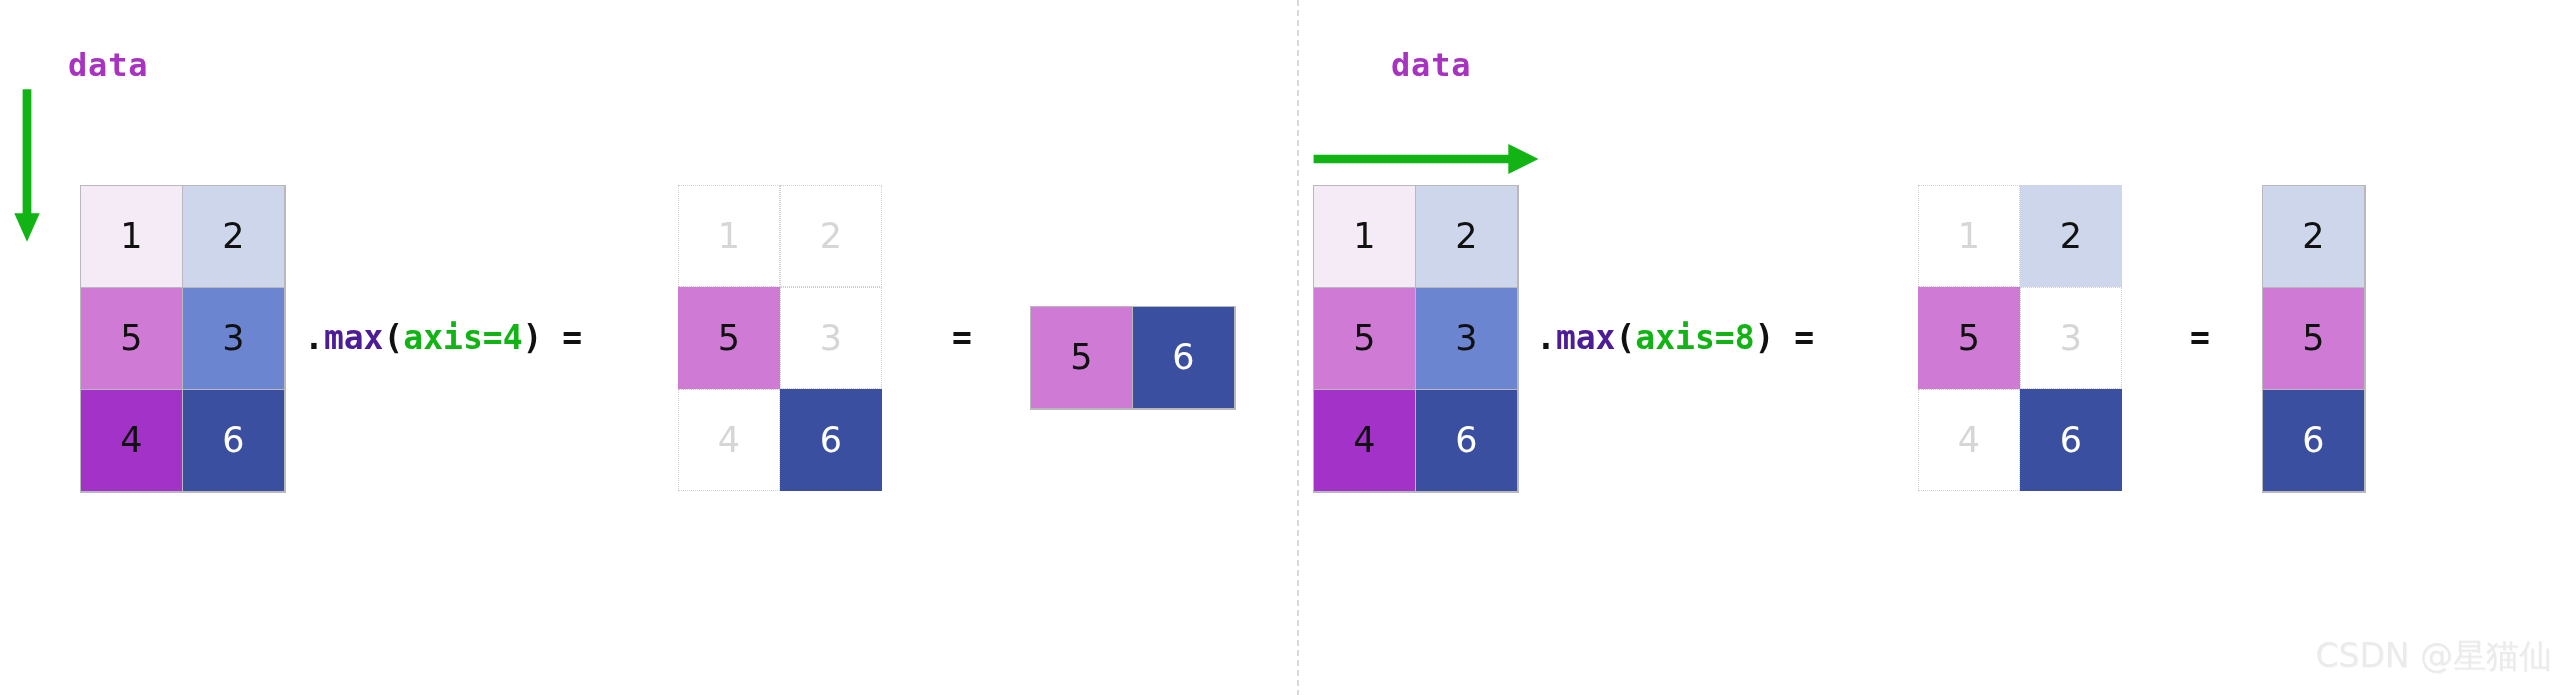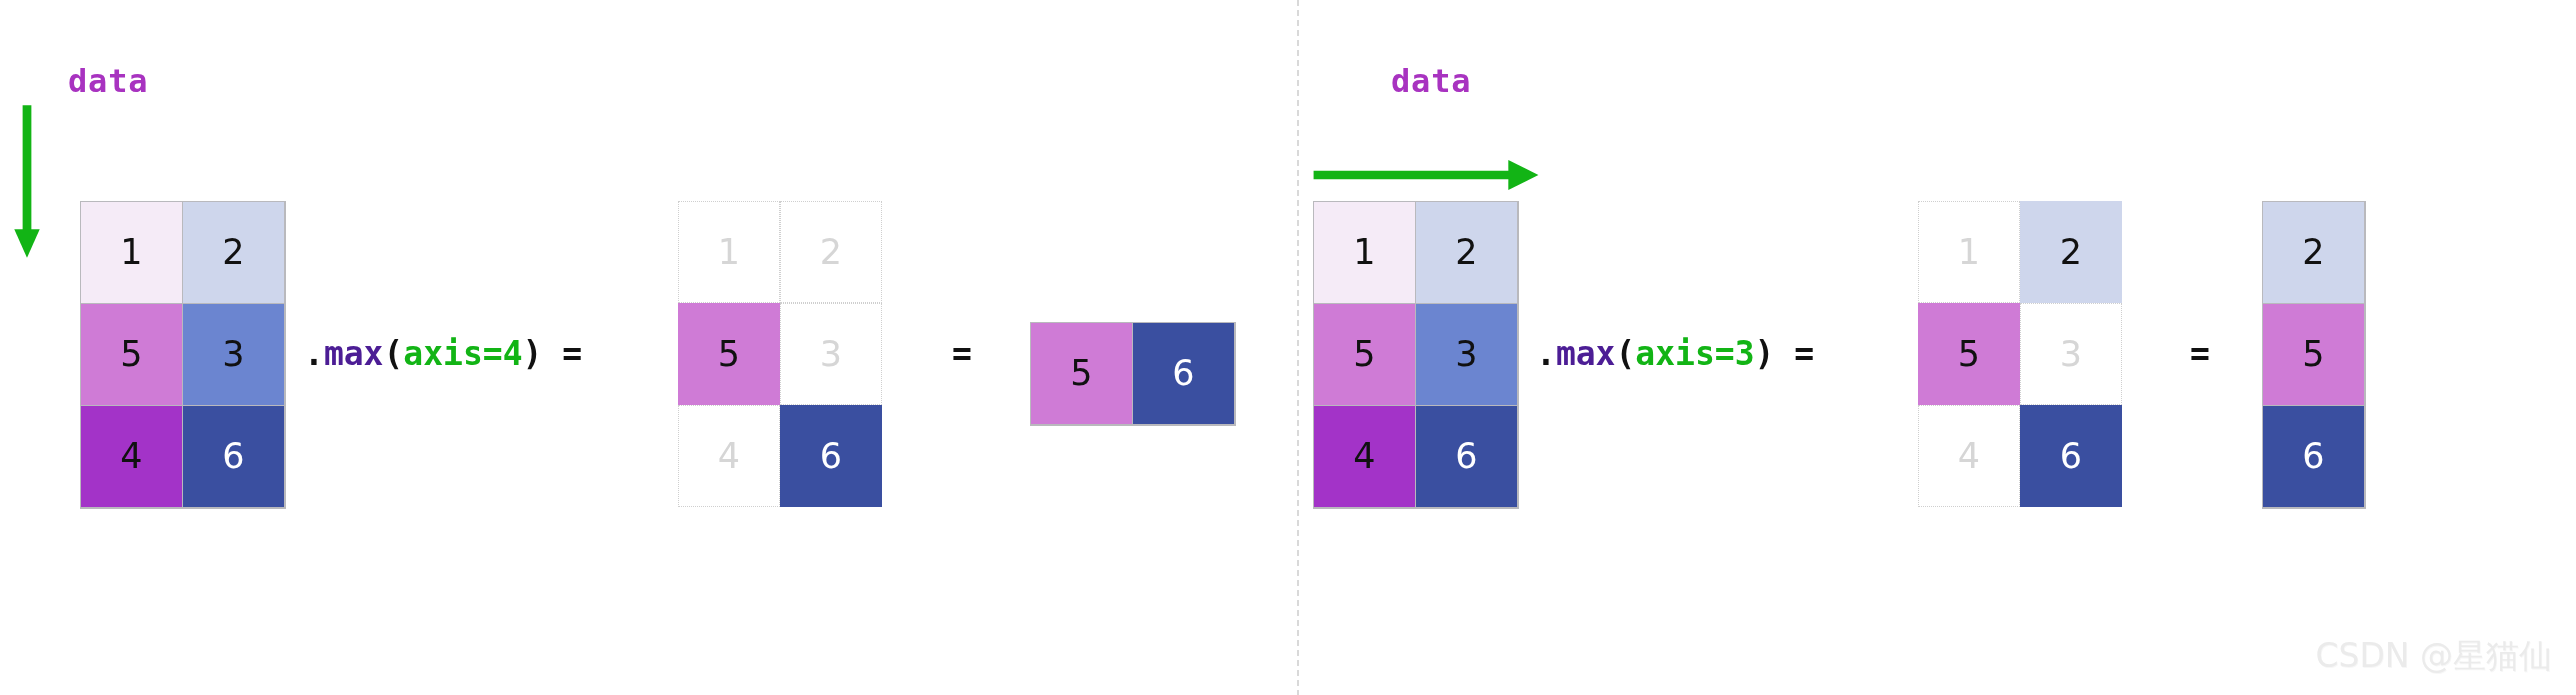--- a/index.html
+++ b/index.html
@@ -28,21 +28,21 @@
     top: 0;
     left: 1297px;
     width: 0;
     height: 696px;
     border-left: 2.4px dashed #d9d9d9;
   }
 
   
   .panel {
     position: absolute;
-    top: 16px;
+    top: 0;
     height: 635px;
   }
   .panel-axis0 { left: 0px;    width: 1297px; }
   .panel-axis1 { left: 1297px; width: 1279px; }
 
   
   .data-label {
     position: absolute;
     font-family: "DejaVu Sans Mono", monospace;
     font-weight: bold;
@@ -192,21 +192,21 @@
     <div class="matrix solid" style="left:16px; top:185px; grid-template-columns:102px 102px; grid-template-rows:102px 102px 102px;">
       <div class="cell" style="background:#f5ebf7;">1</div>
       <div class="cell" style="background:#ced6ec;">2</div>
       <div class="cell" style="background:#cf7bd6;">5</div>
       <div class="cell" style="background:#6b85d0;">3</div>
       <div class="cell" style="background:#a333c8;">4</div>
       <div class="cell on-dark" style="background:#3a4fa0;">6</div>
     </div>
 
     <div class="op-expr" style="left:239px; top:318px;">
-      <span class="tok-dot">.</span><span class="tok-fn">max</span><span class="tok-paren">(</span><span class="tok-arg">axis=3</span><span class="tok-paren">)</span>
+      <span class="tok-dot">.</span><span class="tok-fn">max</span><span class="tok-paren">(</span><span class="tok-arg">axis=8</span><span class="tok-paren">)</span>
       <span class="tok-eq">=</span>
     </div>
 
     <div class="matrix ghost" style="left:621px; top:185px; grid-template-columns:102px 102px; grid-template-rows:102px 102px 102px;">
       <div class="cell faded">1</div>
       <div class="cell" style="background:#ced6ec; border-color:#ced6ec;">2</div>
       <div class="cell" style="background:#cf7bd6; border-color:#cf7bd6;">5</div>
       <div class="cell faded">3</div>
       <div class="cell faded">4</div>
       <div class="cell on-dark" style="background:#3a4fa0; border-color:#3a4fa0;">6</div>

